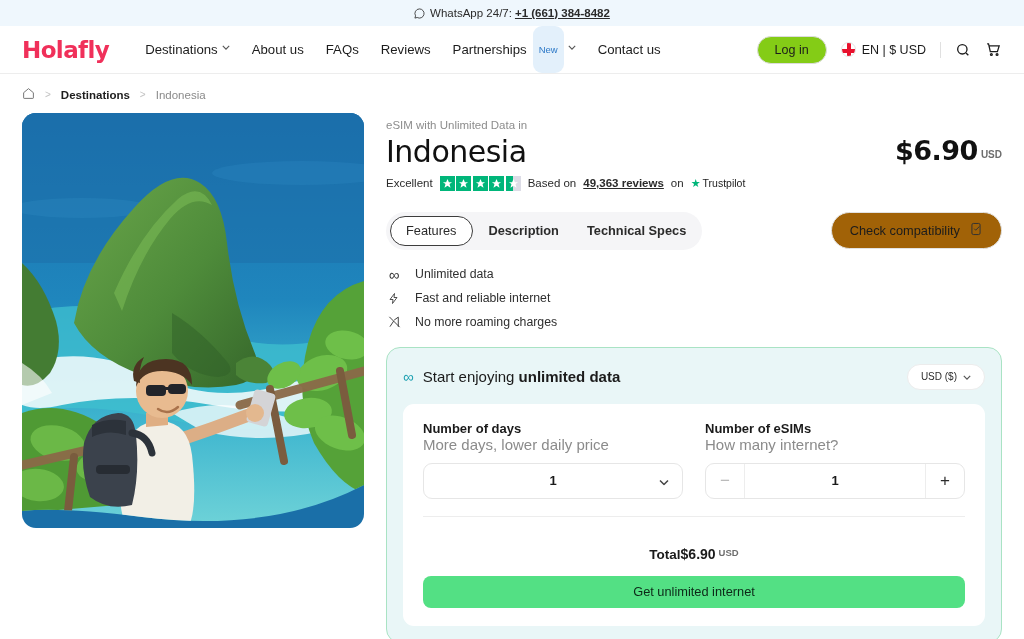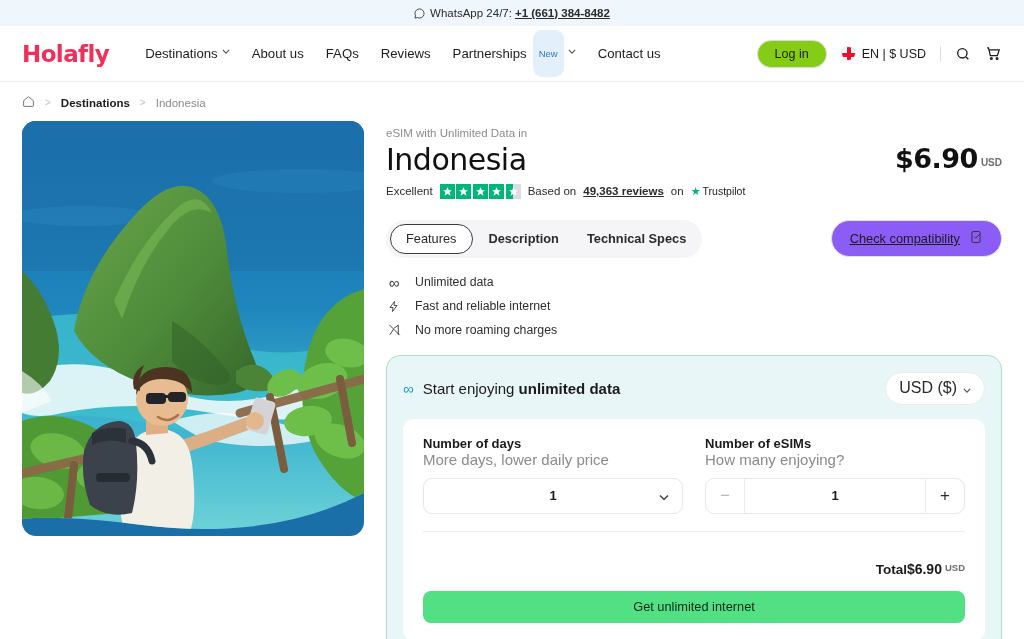--- a/index.html
+++ b/index.html
@@ -16,21 +16,21 @@
     height: 26px;
     background: #eff7fd;
     display: flex; align-items: center; justify-content: center;
     font-size: 11.5px; color: #2b2b2b;
   }
   .topbar .wa-icon { margin-right: 5px; display:flex; align-items:center;}
   .topbar a { color: #2b2b2b; text-decoration: underline; font-weight: 600; margin-left: 3px;}
 
   
   .nav {
-    height: 56px;
+    height: 48px;
     border-bottom: 1px solid #ededed;
     display: flex; align-items: center;
     padding: 0 22px 0 22px;
     background: #fff;
   }
   .logo {
     font-size: 23px; font-weight: 700; color: #f0305a;
     letter-spacing: -0.6px; margin-right: 36px;
     font-family: "DejaVu Sans", sans-serif;
   }
@@ -116,42 +116,41 @@
   }
   .tab {
     font-size: 12.8px; padding: 6.5px 15px; border-radius: 18px; cursor: pointer;
     color: #2b2b2b; white-space: nowrap;
   }
   .tab.active { background: #fff; border: 1px solid #3d3d3d; font-weight: 500; }
   .tab.plain { padding: 6.5px 12px; font-weight: 700;}
   .compat-btn {
     display: flex; align-items: center; gap: 9px;
     border: 1px solid #e2e2e2; border-radius: 22px; padding: 9px 18px;
-    font-size: 12.8px; background: #8b5cf6; cursor: pointer; color:#1c1c1c;
+    font-size: 12.8px; background: #a16207; cursor: pointer; color:#1c1c1c;
     white-space: nowrap;
-    text-decoration: underline;
   }
 
   
   .features { margin-top: 17px; display: flex; flex-direction: column; gap: 9px; }
   .feature { display: flex; align-items: center; gap: 13px; font-size: 12.3px; color: #2f2f2f; }
   .feat-icon { width: 16px; display:flex; justify-content:center; align-items:center; color:#333; }
   .inf-glyph { font-size: 15px; line-height: 1; }
 
   
   .buy-card {
     margin-top: 18px; border: 1px solid #a9e3c4; border-radius: 14px;
     background: #e9f6f7; padding: 16px 16px 16px 16px;
   }
   .buy-head { display: flex; align-items: center; justify-content: space-between; }
   .buy-title { display: flex; align-items: center; gap: 9px; font-size: 15px; color: #1b1b1b;}
   .buy-title b { font-weight: 700; }
   .cur-select {
     background: #fff; border: 1px solid #ececec; border-radius: 18px;
-    padding: 6.5px 13px; font-size: 16px; display: flex; align-items: center; gap: 6px;
+    padding: 6.5px 13px; font-size: 10px; display: flex; align-items: center; gap: 6px;
     cursor: pointer; color:#2b2b2b;
   }
   .inner-card {
     background: #fff; border-radius: 11px; margin-top: 14px; padding: 17px 20px 18px 20px;
   }
   .fields { display: flex; gap: 22px; }
   .field { flex: 1; min-width:0; }
   .field-label { font-size: 13px; font-weight: 700; color: #1b1b1b; }
   .field-sub { font-size: 15px; color: #8b8b8b; }
   .select-box {
@@ -165,21 +164,21 @@
     height: 36px; display: flex; align-items: stretch; background:#fff;
   }
   .step-btn {
     width: 38px; display: flex; align-items: center; justify-content: center;
     font-size: 17px; color: #b8b8b8; cursor: pointer; user-select:none;
   }
   .step-btn.plus { color: #2b2b2b; }
   .step-val { flex:1; display:flex; align-items:center; justify-content:center;
     font-size: 13px; font-weight: 600; border-left: 1px solid #ededed; border-right: 1px solid #ededed; }
   .hr { height:1px; background:#ededed; margin: 17px 0 13px 0; }
-  .total-row { display: flex; align-items: baseline; justify-content: flex-end; margin-top: 28px; }
+  .total-row { display: flex; align-items: baseline; justify-content: center; margin-top: 28px; }
   .total-label { font-size: 13.5px; font-weight: 700; color:#1b1b1b; }
   .total-val { font-size: 14px; font-weight: 700; color:#1b1b1b; }
   .total-cur { font-size: 9.5px; font-weight: 600; color:#6d6d6d; margin-left:3px; vertical-align:3px;}
   .cta {
     margin-top: 13px; width: 100%; height: 32px; border-radius: 8px;
     background: #53e084; border: none; font-size: 12.8px; color:#0d2818;
     font-weight: 500; cursor: pointer; display:flex; align-items:center; justify-content:center;
     font-family: "Liberation Sans", sans-serif;
   }
 </style>
@@ -496,21 +495,21 @@
               <span class="caret">
                 <svg width="10" height="6" viewBox="0 0 10 6" fill="none" stroke="#444" stroke-width="1.5">
                     <path d="M1 1l4 4 4-4"></path>
                   </svg>
               </span>
             </div>
           </div>
 
           <div class="field">
             <div class="field-label">Number of eSIMs</div>
-            <div class="field-sub">How many enjoying?</div>
+            <div class="field-sub">How many internet?</div>
             <div class="stepper">
               <div class="step-btn">−</div>
               <div class="step-val">1</div>
               <div class="step-btn plus">+</div>
             </div>
           </div>
 
         </div>
 
         <div class="hr"></div>

